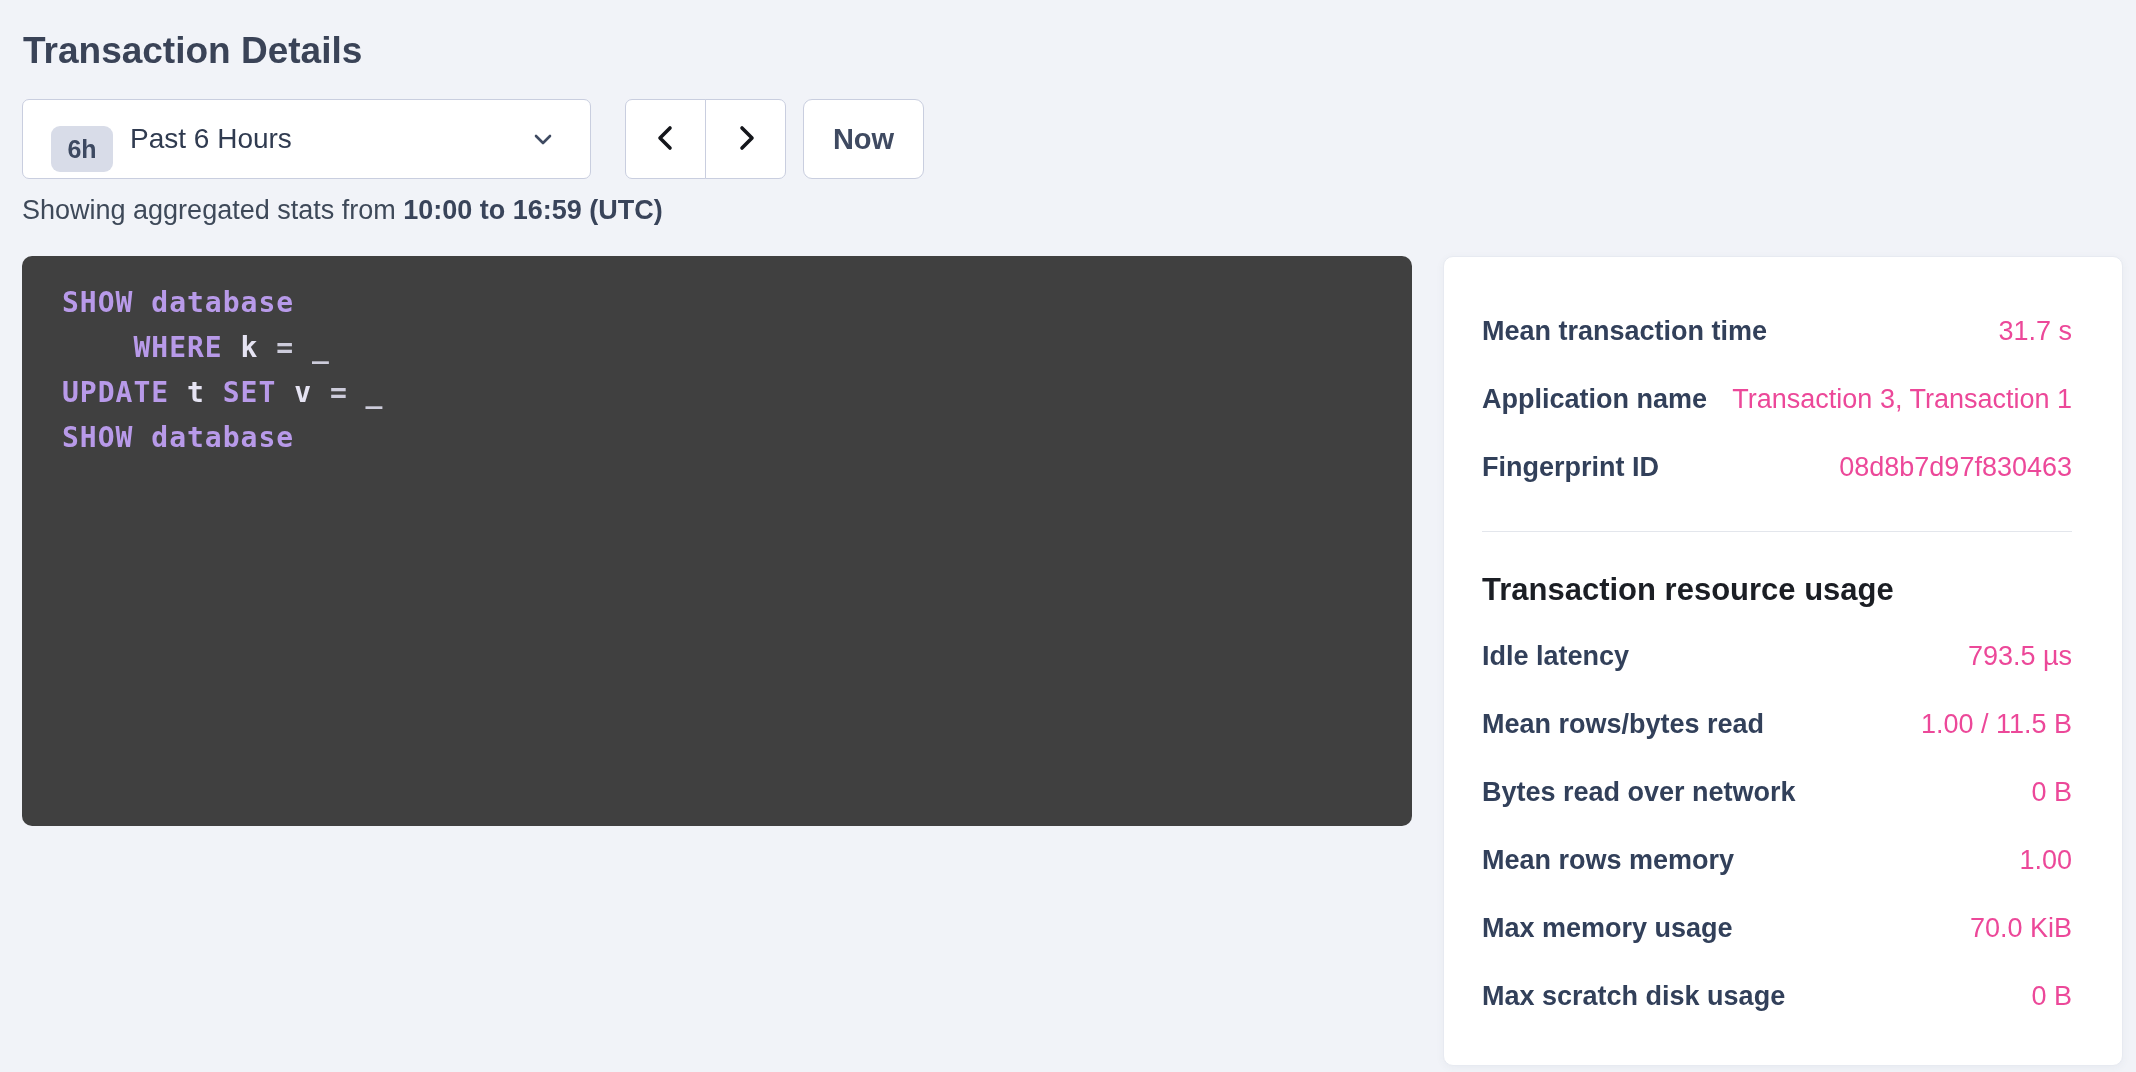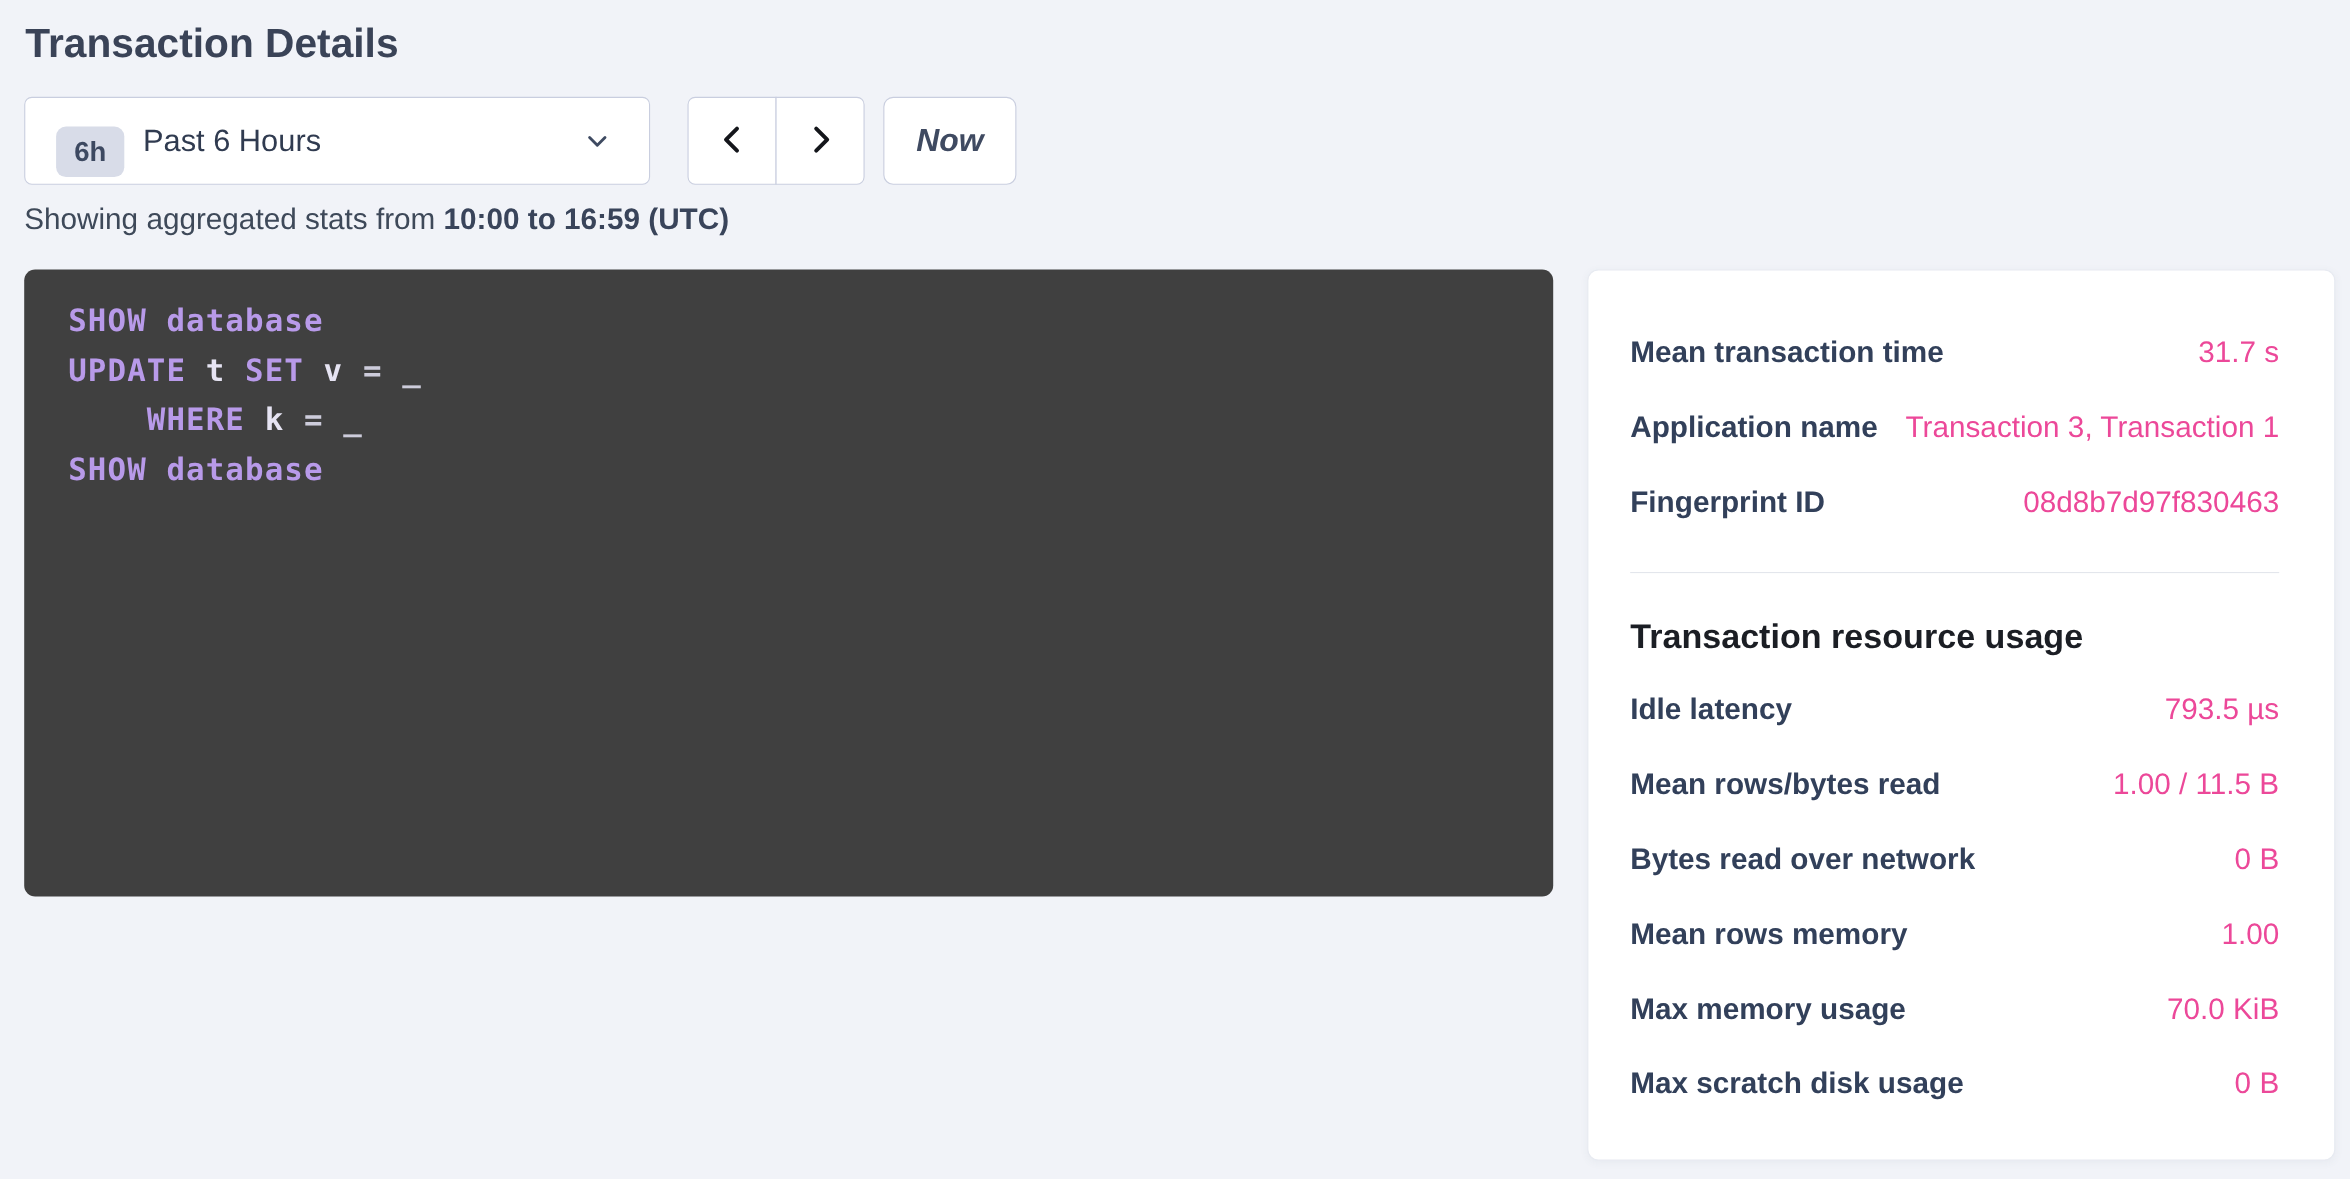--- a/index.html
+++ b/index.html
@@ -7,21 +7,21 @@
   body {
     width: 2136px; height: 1072px;
     background: #f1f3f8;
     font-family: "Liberation Sans", sans-serif;
     color: #3a4357;
     overflow: hidden;
   }
   .page { padding: 18px 13px 0 22px; }
 
   .page-title {
-    margin: 0 0 0 1px;
+    margin: 11px 0 0 1px;
     font-size: 37px; font-weight: 700; line-height: 44px;
     color: #3a4357;
   }
 
   
   .controls { display: flex; align-items: stretch; margin-top: 26px; height: 80px; }
   .range-dropdown {
     width: 569px; height: 80px;
     background: #ffffff;
     border: 1px solid #c9cedf; border-radius: 7px;
@@ -50,21 +50,20 @@
   .arrow-btn.prev { border-radius: 7px 0 0 7px; }
   .arrow-btn.next { border-radius: 0 7px 7px 0; margin-left: -1px; }
 
   .now-btn {
     margin-left: 17px;
     width: 121px; height: 80px;
     background: #ffffff; border: 1px solid #c9cedf; border-radius: 9px;
     font-family: "Liberation Sans", sans-serif;
     font-size: 29px; font-weight: 700; color: #3f4a61;
     cursor: pointer;
-    font-style: italic;
   }
 
   .stats-line {
     margin-top: 14px;
     font-size: 27px; line-height: 34px; color: #3e4959;
   }
   .stats-line b { font-weight: 700; color: #39445a; }
 
   
   .main { display: flex; align-items: flex-start; margin-top: 29px; }
@@ -149,22 +148,22 @@
   </div>
 
   <div class="stats-line">
     <span>Showing aggregated stats from </span><b>10:00 to 16:59 (UTC)</b>
   </div>
 
   <div class="main">
 
     <div class="sql-box" id="sql-box">
         <div class="sql-line"><span class="tok-kw">SHOW </span><span class="tok-kw">database</span></div>
+        <div class="sql-line"><span class="tok-kw">    WHERE </span><span class="tok-id">k </span><span class="tok-op">= _</span></div>
         <div class="sql-line"><span class="tok-kw">UPDATE </span><span class="tok-id">t </span><span class="tok-kw">SET </span><span class="tok-id">v </span><span class="tok-op">= _</span></div>
-        <div class="sql-line"><span class="tok-kw">    WHERE </span><span class="tok-id">k </span><span class="tok-op">= _</span></div>
         <div class="sql-line"><span class="tok-kw">SHOW </span><span class="tok-kw">database</span></div>
       </div>
 
     <aside class="details-panel">
 
       <div class="summary-rows">
 
           <div class="kv-row">
             <span class="kv-label">Mean transaction time</span>
             <span class="kv-value">31.7 s</span>

